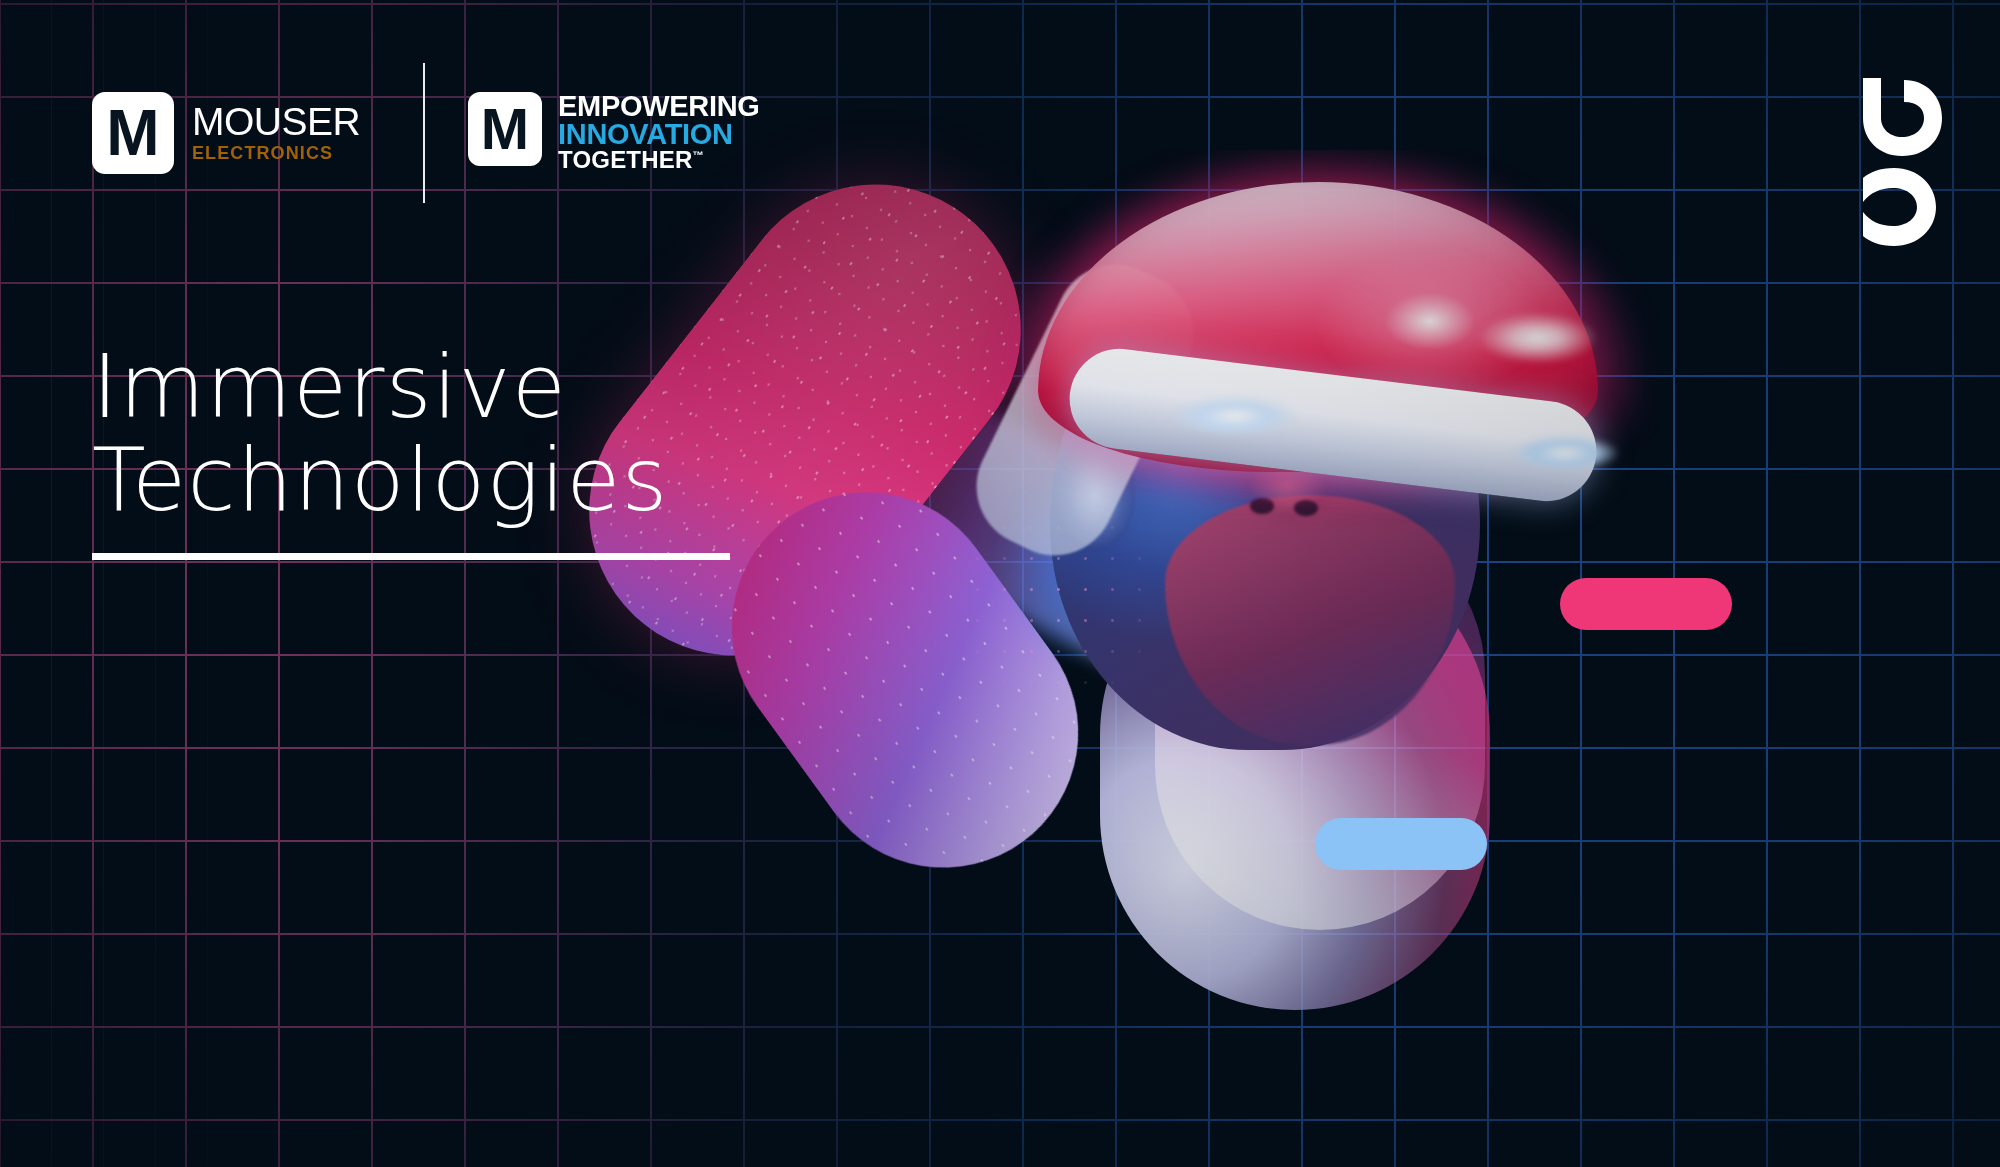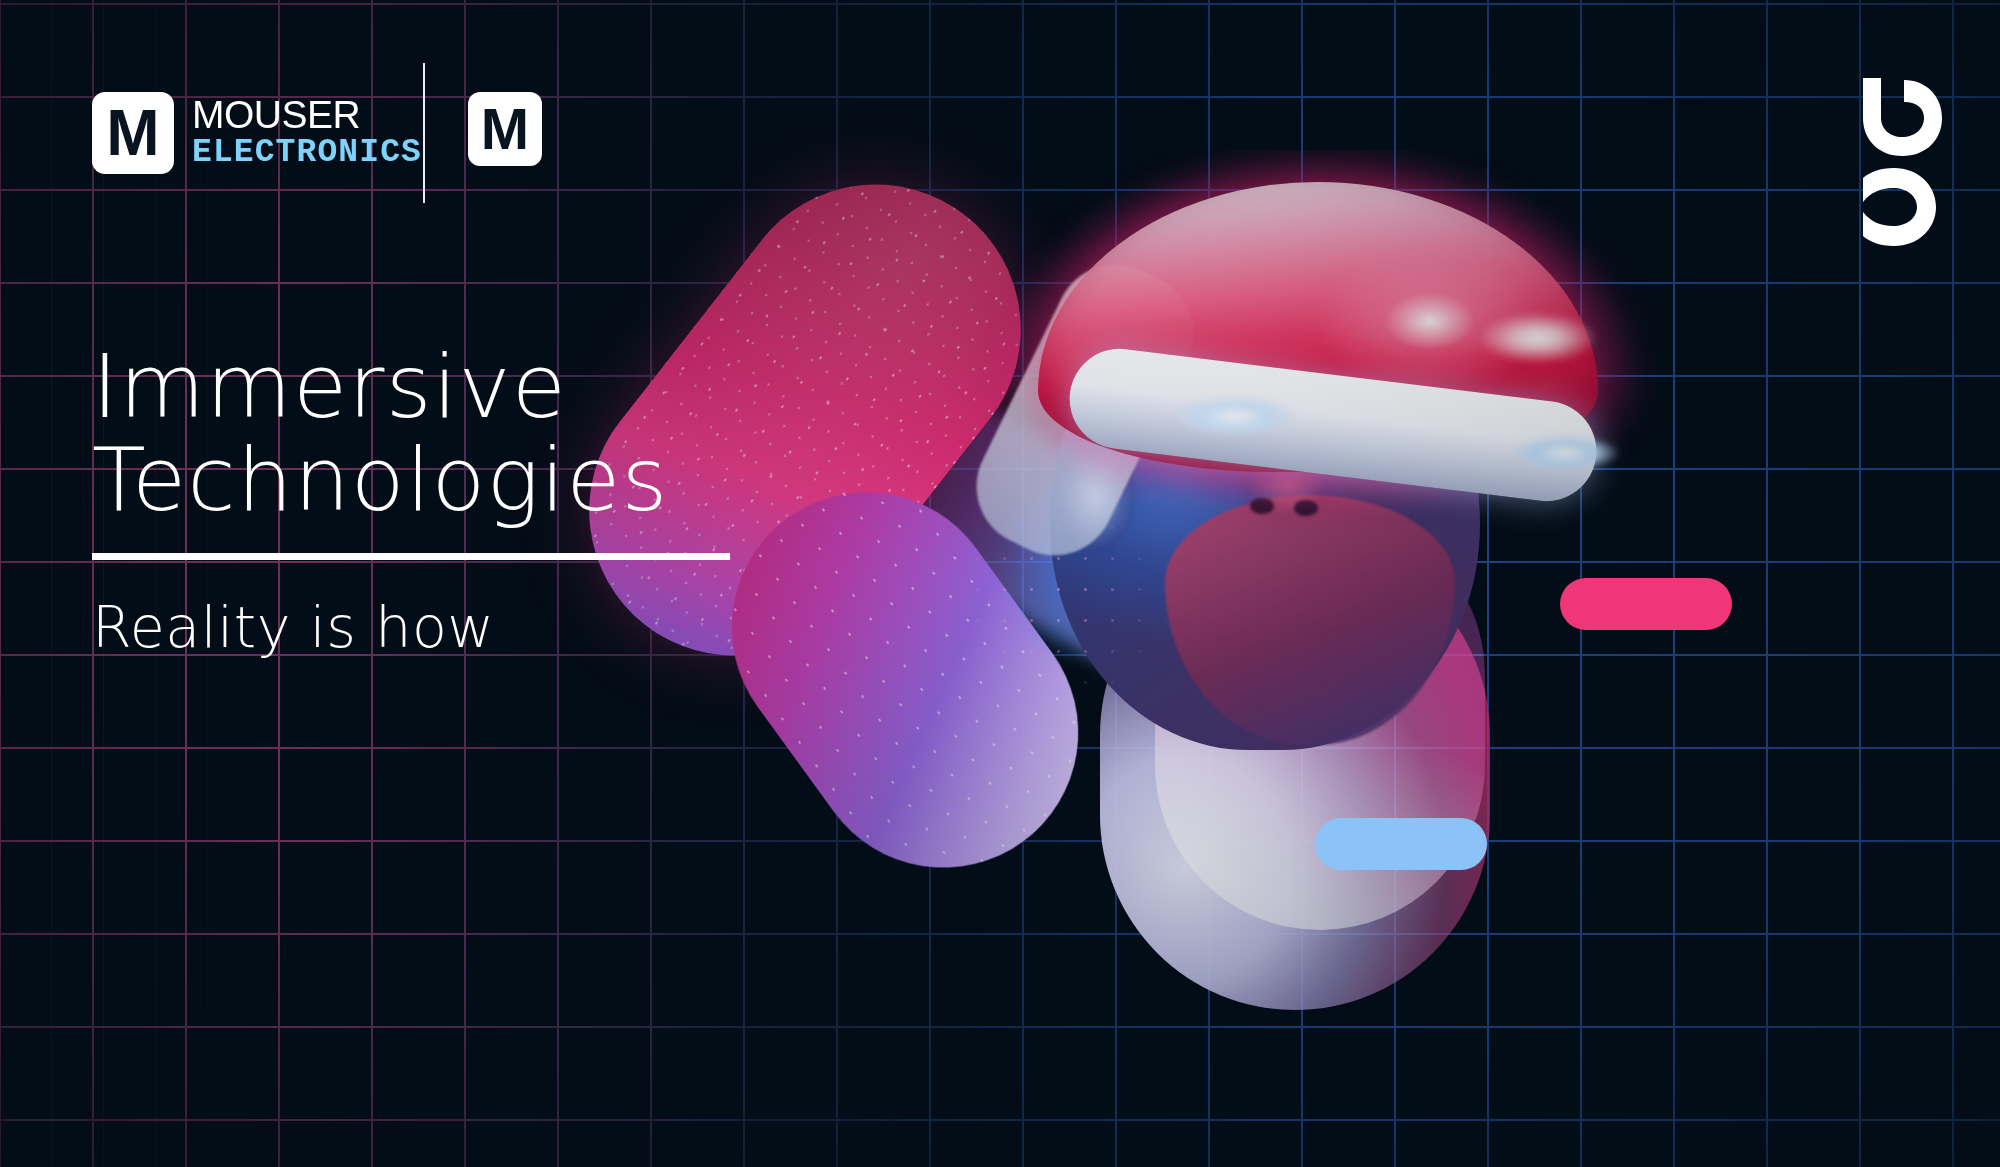--- a/index.html
+++ b/index.html
@@ -220,22 +220,22 @@
     width:82px;height:82px;border-radius:13px;background:#ffffff;
     display:flex;align-items:center;justify-content:center;flex:none;
   }
   .m-badge svg{display:block;}
   .mouser-words{margin-left:18px;}
   .mouser-top{
     color:#fff;font-weight:normal;font-size:39px;line-height:.98;
     letter-spacing:-0.5px;font-family:"Liberation Sans",sans-serif;
   }
   .mouser-bot{
-    color:#7dd3fc;font-weight:bold;font-size:33px;line-height:1.05;
-    letter-spacing:1.1px;margin-top:2px;font-family:Liberation Mono, monospace;
+    color:#a16207;font-weight:bold;font-size:18px;line-height:1.05;
+    letter-spacing:1.1px;margin-top:2px;font-family:Liberation Sans, sans-serif;
   }
   #logo-divider{position:absolute;left:423px;top:63px;width:2px;height:140px;background:#e8ecf2;}
   #eit-row{position:absolute;left:468px;top:92px;display:flex;align-items:flex-start;}
   .eit-badge{width:74px;height:74px;border-radius:12px;background:#fff;display:flex;align-items:center;justify-content:center;flex:none;}
   .eit-words{margin-left:16px;}
   .eit-l1{color:#ffffff;font-weight:bold;font-size:29px;line-height:.97;letter-spacing:-0.3px;}
   .eit-l2{color:#27a9e1;font-weight:bold;font-size:29px;line-height:.97;letter-spacing:-0.3px;}
   .eit-l3{color:#ffffff;font-weight:bold;font-size:24px;line-height:1.0;letter-spacing:.2px;}
   .tm{font-size:11px;vertical-align:super;letter-spacing:0;}
 
@@ -327,33 +327,37 @@
   </div>
 
   <div id="logo-divider"></div>
 
   <div id="eit-row">
     <div class="eit-badge">
       <svg width="54" height="54" viewBox="0 0 54 54" aria-hidden="true">
         <text x="27" y="47" text-anchor="middle" font-family="Liberation Sans, sans-serif" font-size="58" font-weight="bold" fill="#081420">M</text>
       </svg>
     </div>
+    <div class="eit-words">
+      <div class="eit-l1">EMPOWERING</div>
+      <div class="eit-l2">INNOVATION</div>
+      <div class="eit-l3"><span>TOGETHER</span><span class="tm">™</span></div>
+    </div>
   </div>
 
   <div id="corner-mark">
     <svg width="100" height="180" viewBox="0 0 100 180" aria-hidden="true">
       <g fill="#ffffff" transform="rotate(180 50 45)">
         <path d="M50 6 C26 6 10 22 10 44 C10 66 26 82 48 82 L48 60 C34 60 28 53 28 44 C28 33 37 25 50 25 C62 25 71 33 71 44 L71 84 L89 84 L89 44 C89 22 73 6 50 6 Z"></path>
       </g>
       <g fill="#ffffff" transform="rotate(180 50 135)">
         <path d="M58 96 C34 96 16 113 16 135 C16 157 34 174 58 174 C72 174 82 170 89 164 L89 140 C82 149 72 154 59 154 C45 154 35 146 35 135 C35 124 45 116 59 116 C72 116 82 121 89 130 L89 106 C82 100 72 96 58 96 Z"></path>
       </g>
     </svg>
   </div>
 
   <div id="copy">
     <div class="headline">Immersive</div>
     <div class="headline">Technologies</div>
     <div id="rule"></div>
-    <div class="subline">Reality is how</div>
   </div>
 
 </div>
 
 </body></html>

